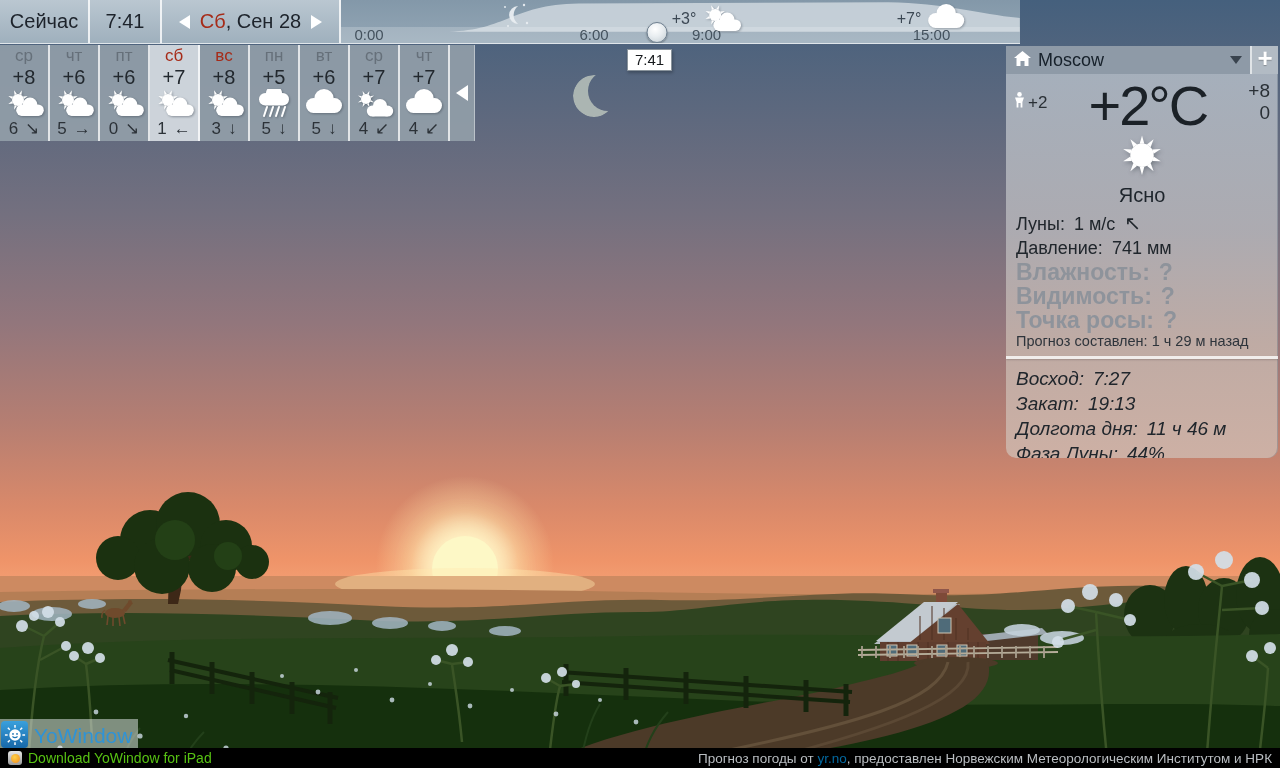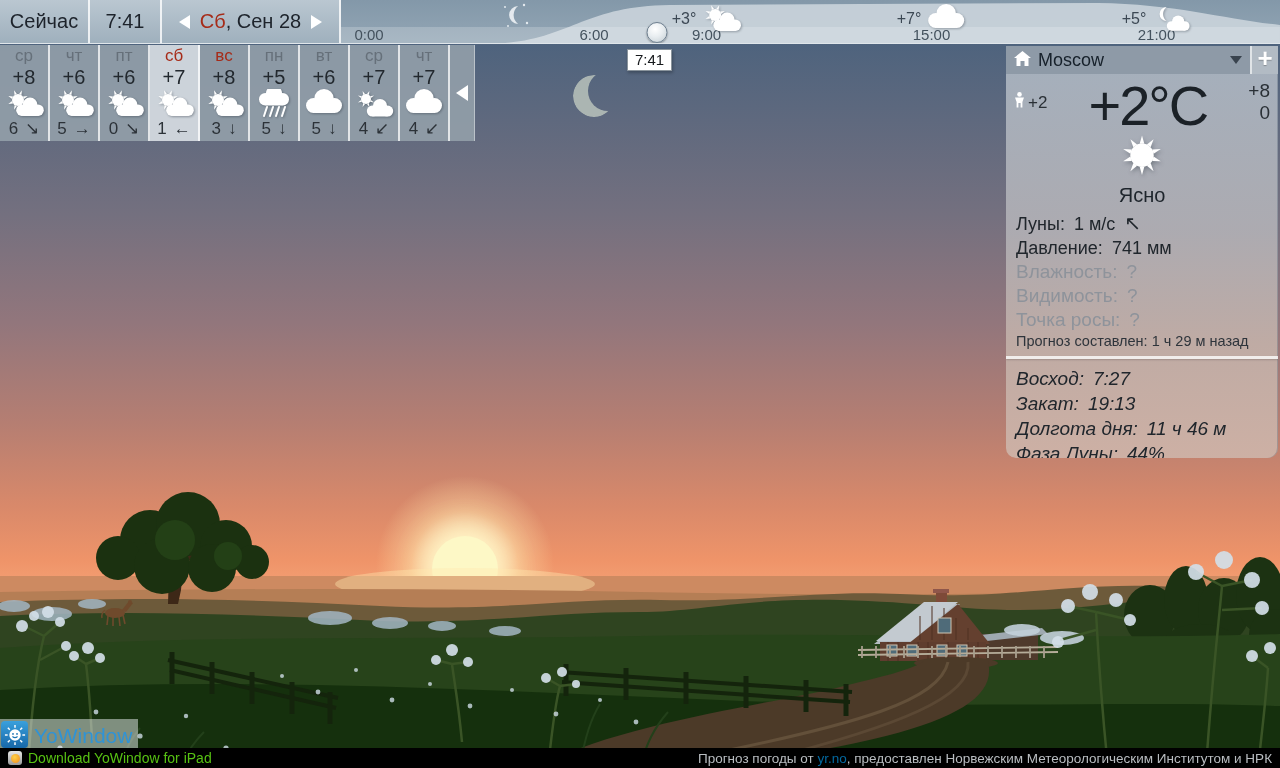--- a/index.html
+++ b/index.html
@@ -13,21 +13,21 @@
       #b57e72 55%, #d9896a 66%, #ef9469 73%, #f39e72 76%, #e08a60 80%);
   }
   .sun-glow { position:absolute; left:375px; top:475px; width:180px; height:180px;
     background:radial-gradient(circle, rgba(255,246,205,.95) 0%, rgba(255,246,205,.95) 20%,
       rgba(255,228,170,.5) 42%, rgba(255,210,150,0) 70%); border-radius:50%; }
   .sun-disc { position:absolute; left:432px; top:536px; width:66px; height:66px;
     border-radius:50%; background:#fdf8c6; box-shadow:0 0 28px 10px rgba(255,240,190,.7); }
   .scene svg.landscape { position:absolute; inset:0; }
 
   
-  .topbar { position:absolute; left:0; top:0; width:1280px; height:44px; z-index:10;
+  .topbar { position:absolute; left:0; top:0; width:1020px; height:44px; z-index:10;
     background:linear-gradient(180deg,#bac7d1,#9fb0bd);
     border-bottom:1px solid rgba(255,255,255,.55); display:flex; }
   .tb-sec { display:flex; align-items:center; justify-content:center; height:100%;
     color:#1d232b; font-size:20px; }
   .tb-now { width:88px; }
   .tb-time { width:70px; }
   .tb-date { width:177px; gap:10px; }
   .tb-sep { width:2px; height:100%; background:rgba(255,255,255,.8); }
   .date-red { color:#a62b18; }
   .tri-left { width:0; height:0; border-top:7px solid transparent; border-bottom:7px solid transparent; border-right:11px solid #fff; cursor:pointer; }
@@ -82,21 +82,21 @@
     text-shadow:0 1px 1px rgba(0,0,0,.25); }
   .p-temp-row { display:flex; padding:4px 8px 0; align-items:flex-start; }
   .p-feels { display:flex; align-items:center; gap:3px; font-size:17px; color:#2a3036; margin-top:14px; }
   .p-big { flex:1; text-align:center; font-size:56px; color:#1b2127; letter-spacing:-2px; line-height:56px; }
   .p-hilo { text-align:right; font-size:19px; color:#2a3036; line-height:22px; margin-top:2px; }
   .p-sun { text-align:center; margin-top:-4px; height:54px; }
   .p-sun svg { filter:drop-shadow(1px 2px 2px rgba(40,50,60,.4)); }
   .p-cond { text-align:center; font-size:20px; color:#1d242b; margin-top:0px; }
   .p-details { padding:4px 10px 0; }
   .prow { font-size:18px; color:#20262c; line-height:24px; display:flex; gap:9px; align-items:baseline; }
-  .prow.muted { color:#8e939b; font-size:19px; }
+  .prow.muted { color:#8e939b; font-size:23px;font-weight:bold; }
   .parrow { font-size:20px; }
   .p-age { padding:0 10px; font-size:14.5px; color:#2e343b; line-height:19px; }
   .p-divider { height:3px; background:rgba(255,255,255,.78); margin-top:5px;
     box-shadow:0 1px 2px rgba(0,0,0,.18); }
   .p-astro { padding:7px 10px 0;font-style:italic; }
   .p-astro .prow { font-size:19px; line-height:25px; }
 
   
   .logo-strip { position:absolute; left:0; top:719px; height:29px; width:138px; z-index:13;
     background:rgba(233,238,242,.5); display:flex; align-items:flex-end; gap:6px; padding:0 4px 0 1px; cursor:pointer; }

